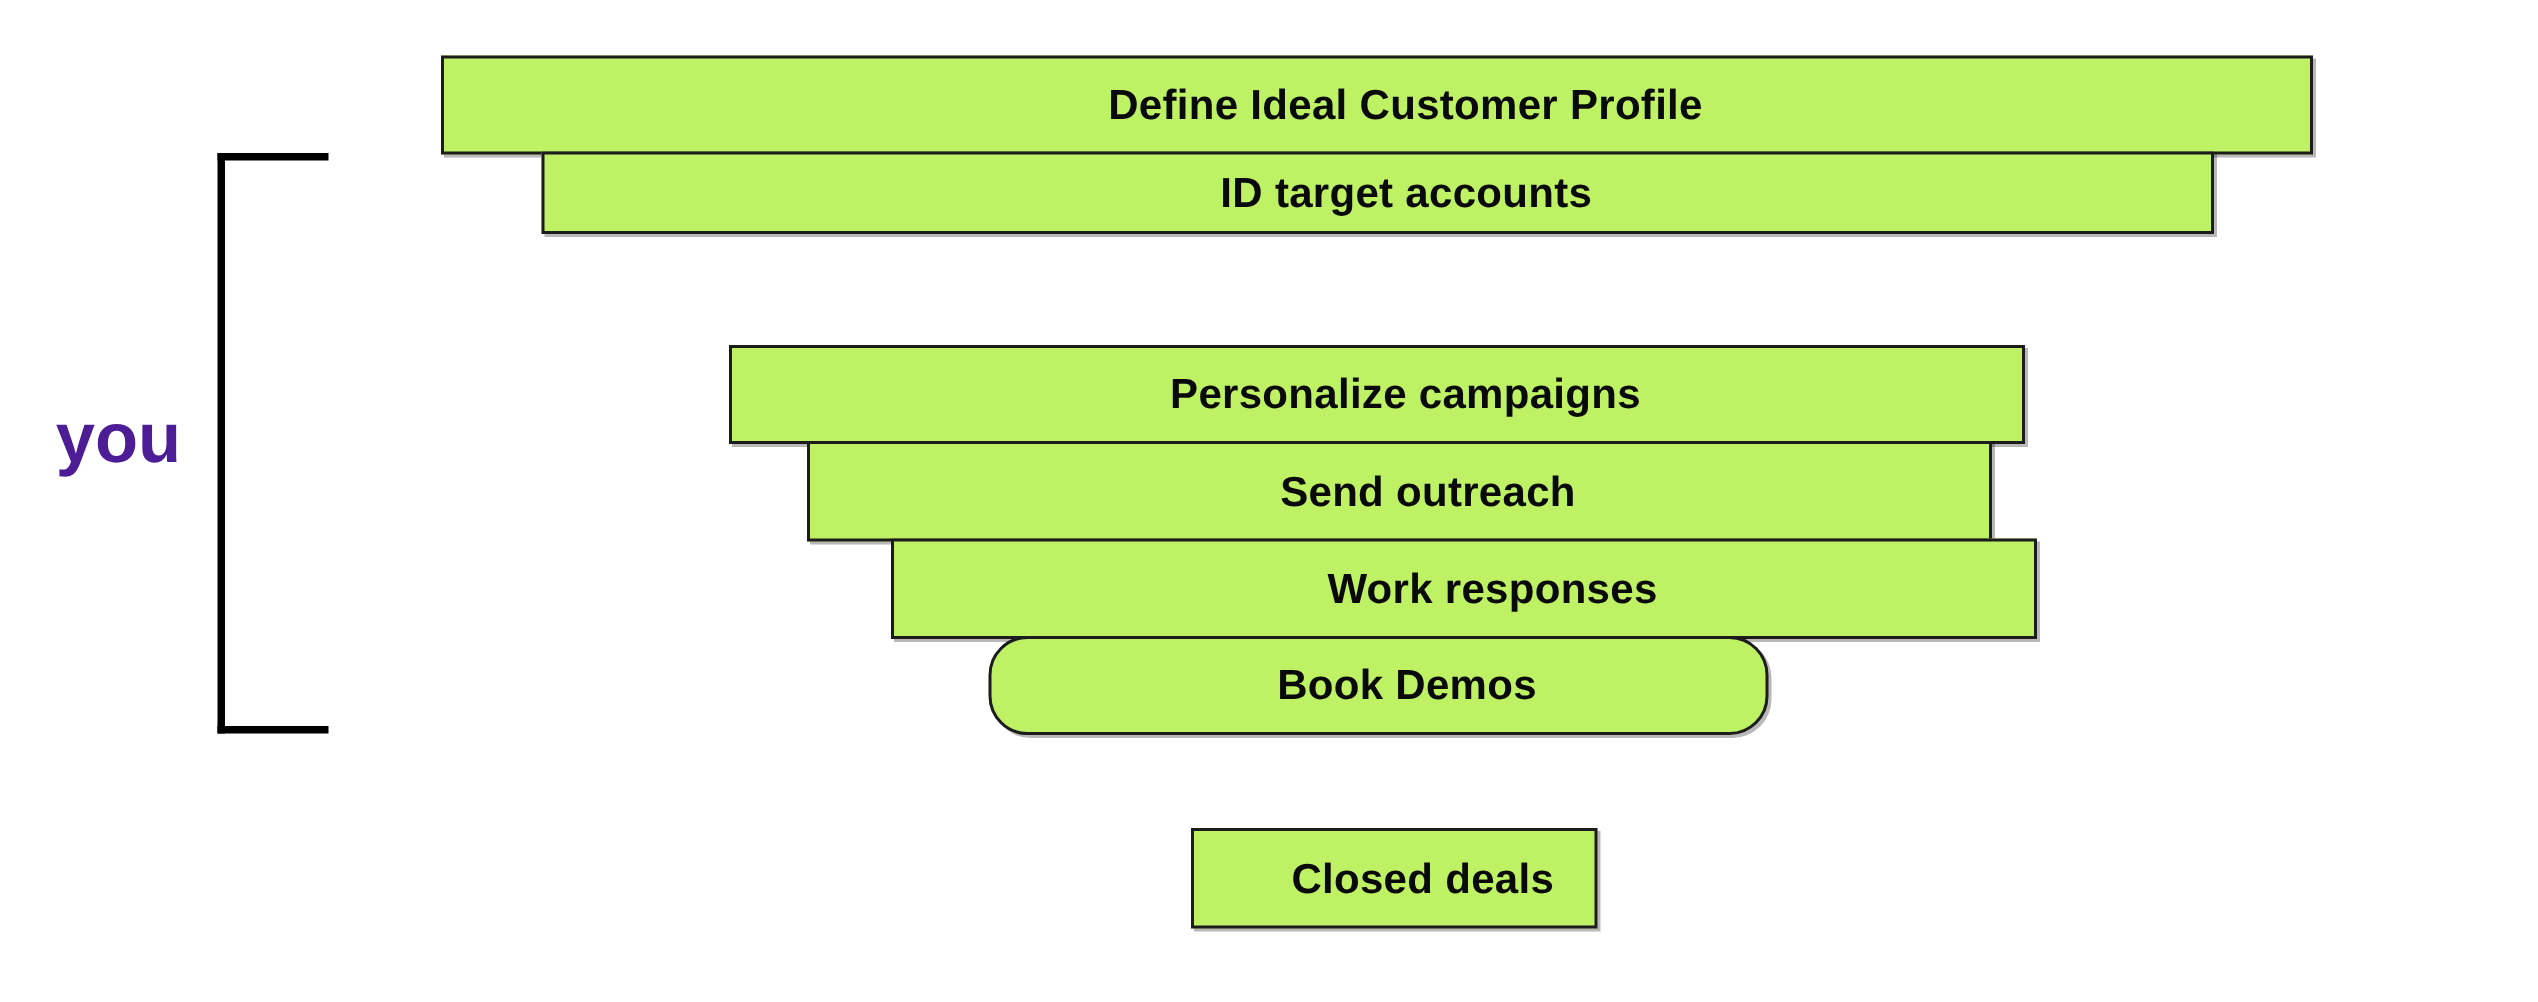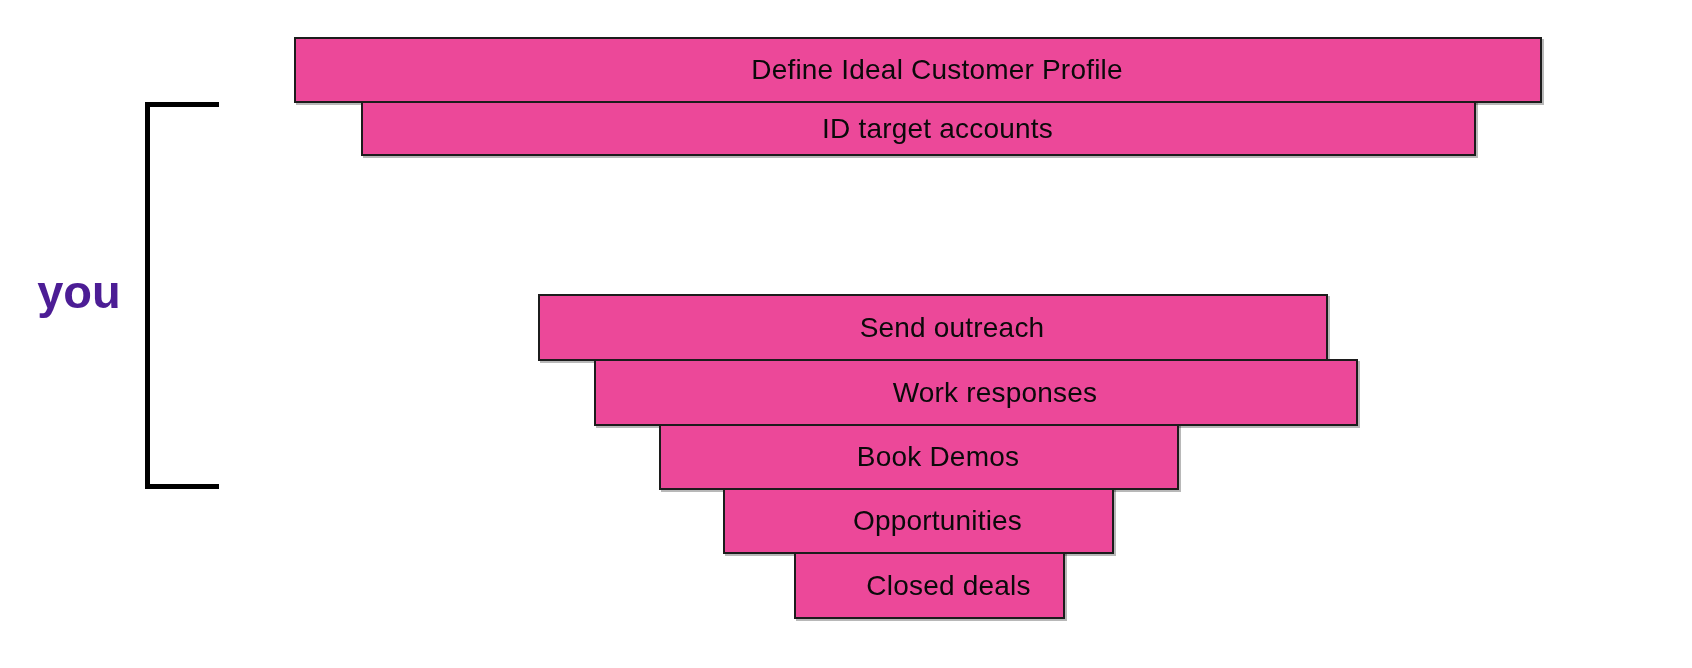--- a/index.html
+++ b/index.html
@@ -11,41 +11,41 @@
     position: relative;
     width: 1692px;
     height: 668px;
     background: #ffffff;
     overflow: hidden;
     font-family: "Liberation Sans", "DejaVu Sans", sans-serif;
   }
   .stage {
     position: absolute;
     box-sizing: border-box;
-    background: #ec4899;
+    background: #bef264;
     border: 2px solid #1c1c1c;
     box-shadow: 2px 2px 0 rgba(0,0,0,0.28);
     display: flex;
     align-items: center;
     justify-content: center;
     font-size: 28px;
-    font-weight: 400;
+    font-weight: 700;
     color: #0a0a0a;
     white-space: nowrap;
     letter-spacing: 0.2px;
     padding-left: 38px;
   }
   
   .s0 { left:294px; top:37px;  width:1248px; height:66px; }
   .s1 { left:361px; top:101px; width:1115px; height:55px; }
   .s2 { left:418px; top:165px; width:1001px; height:67px; }
   .s3 { left:486px; top:230px; width:864px;  height:66px; }
   .s4 { left:538px; top:294px; width:790px;  height:67px; }
   .s5 { left:594px; top:359px; width:764px;  height:67px; }
-  .s6 { left:659px; top:424px; width:520px;  height:66px; }
+  .s6 { left:659px; top:424px; width:520px;  height:66px;border-radius:26px; }
   .s7 { left:723px; top:488px; width:391px;  height:66px; }
   .s8 { left:794px; top:552px; width:271px;  height:67px; }
 
   .bracket {
     position: absolute;
     box-sizing: border-box;
     left: 145px;
     top: 102px;
     width: 74px;
     height: 387px;
@@ -65,22 +65,22 @@
     line-height: 1.1;
   }
 </style>
 </head>
 <body>
 
 <div class="canvas">
 
   <div class="stage s0">Define Ideal Customer Profile</div>
   <div class="stage s1">ID target accounts</div>
+  <div class="stage s3">Personalize campaigns</div>
   <div class="stage s4">Send outreach</div>
   <div class="stage s5">Work responses</div>
   <div class="stage s6">Book Demos</div>
-  <div class="stage s7">Opportunities</div>
   <div class="stage s8">Closed deals</div>
 
   <div class="bracket"></div>
   <div class="you-label">you</div>
 
 </div>
 
 </body></html>

